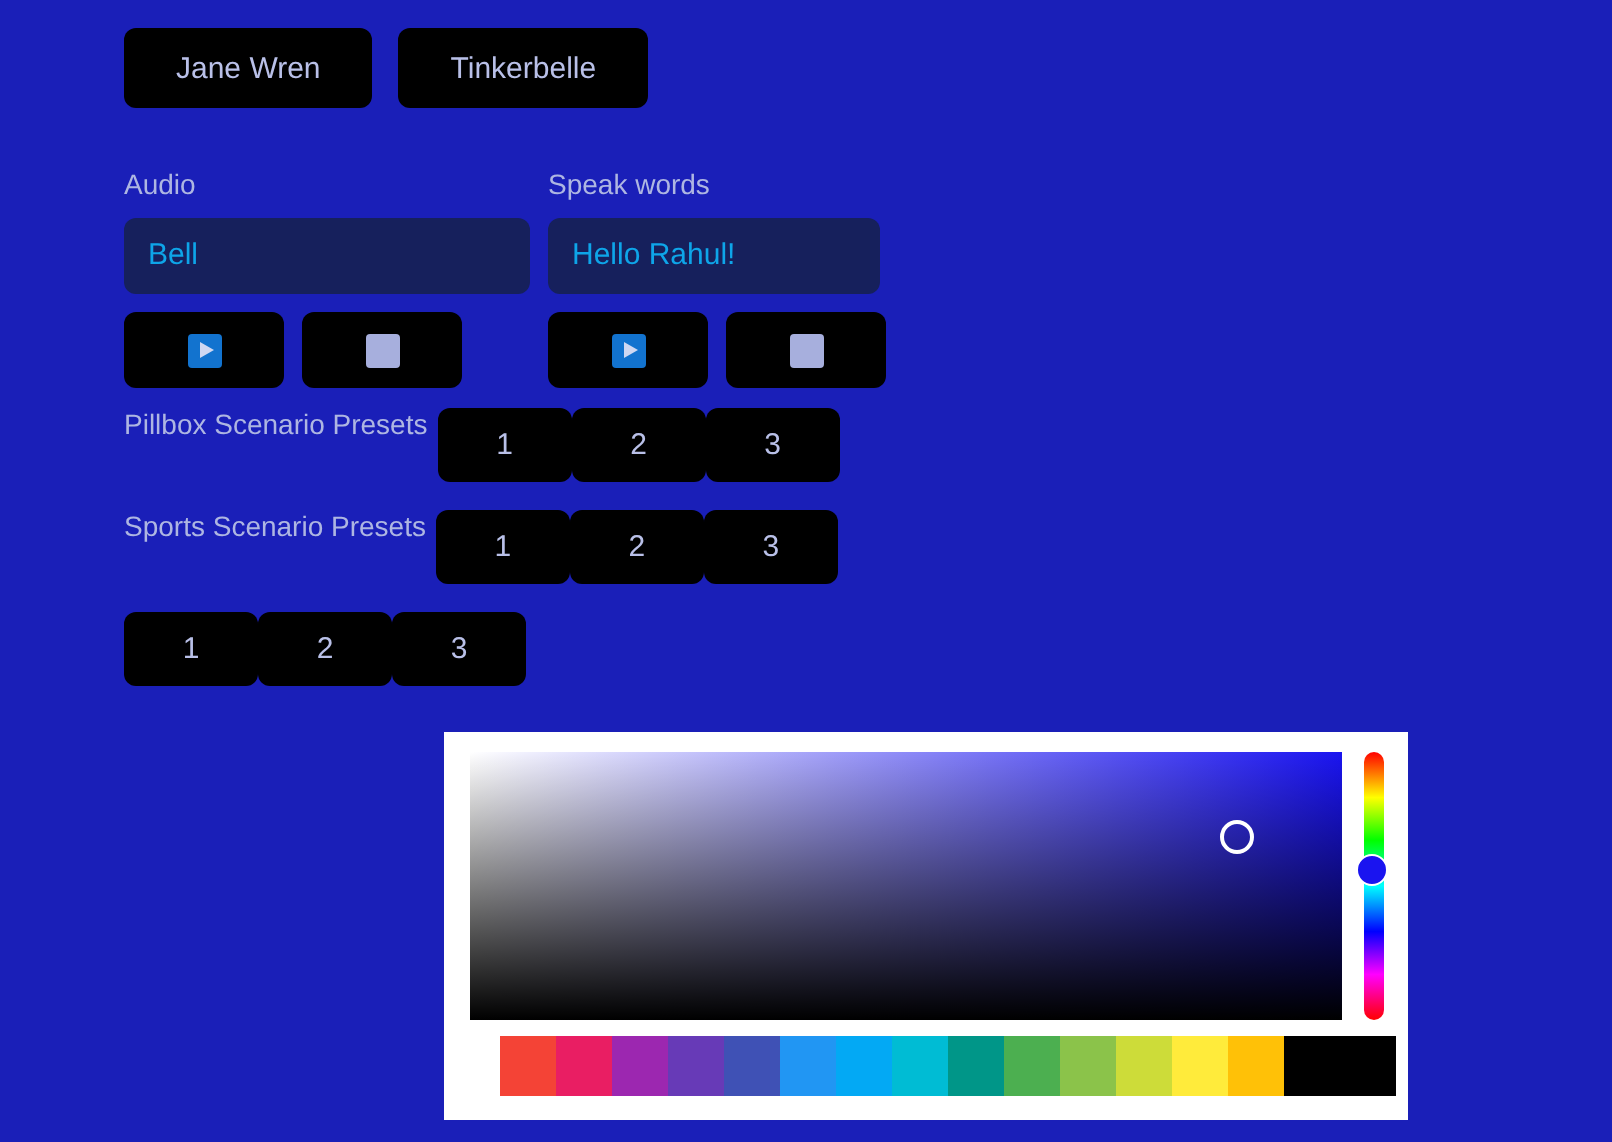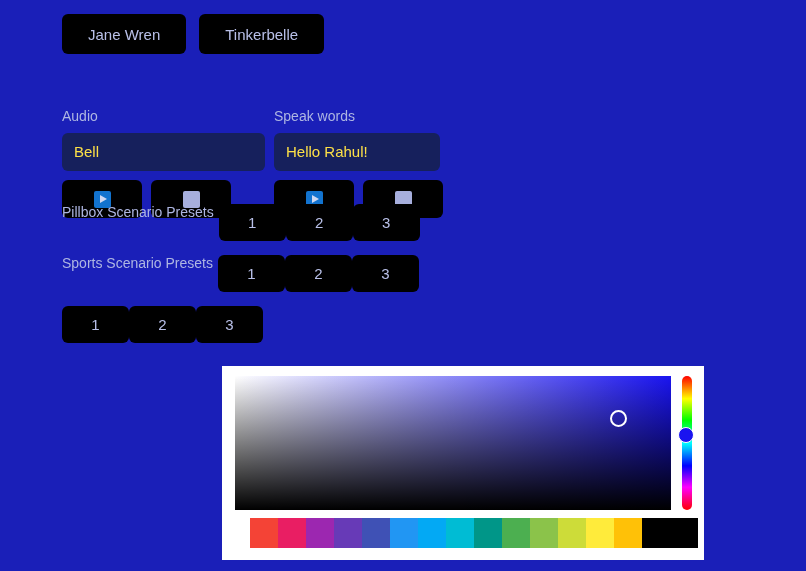--- a/index.html
+++ b/index.html
@@ -27,21 +27,21 @@
     display: inline-flex;
     align-items: center;
     justify-content: center;
     cursor: pointer;
     padding: 0;
   }
   .field {
     background: #16205c;
     border: none;
     border-radius: 6px;
-    color: #fde047;
+    color: #0ea5e9;
     font-family: "Liberation Sans", sans-serif;
     font-size: 15px;
     padding: 0 12px;
     outline: none;
     box-sizing: border-box;
   }
   .label {
     color: #aeb6e2;
     font-size: 14px;
     font-family: "Liberation Sans", sans-serif;
@@ -58,21 +58,20 @@
   #name-row .btn {
     height: 40px;
     padding: 0 26px;
     min-width: 80px;
   }
 
   
   .io-group {
     position: absolute;
     top: 84px;
-    margin-top: 24px;
   }
   #audio-group  { left: 62px; }
   #speak-group  { left: 274px; }
 
   .io-group .label { display: block; margin-bottom: 9px; }
 
   .io-group .field {
     display: block;
     height: 38px;
     line-height: 38px;

